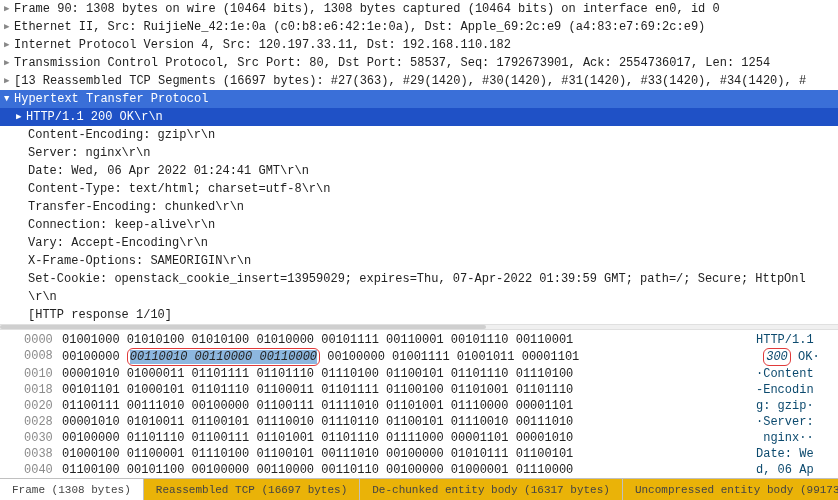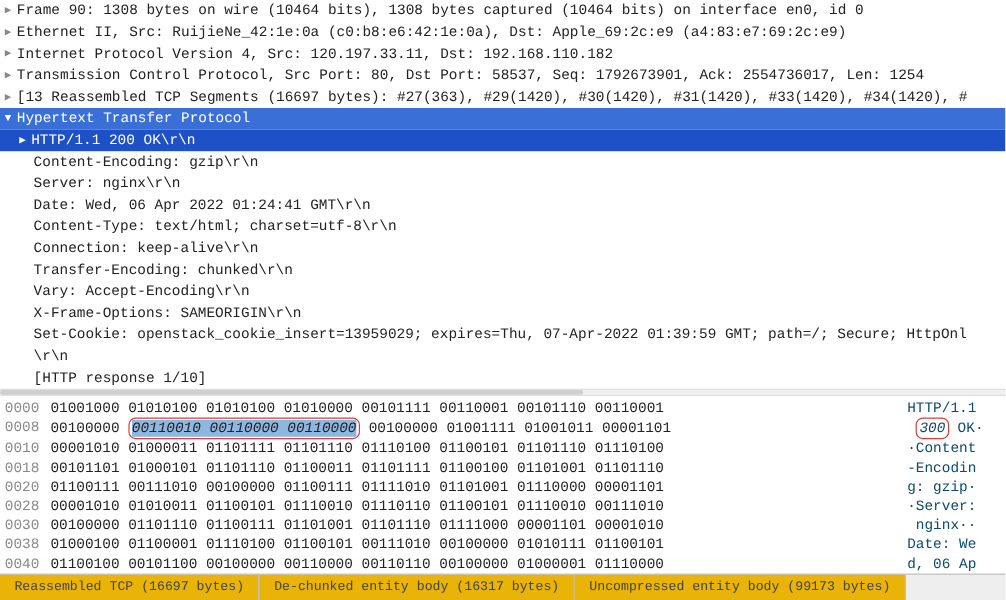--- a/index.html
+++ b/index.html
@@ -66,20 +66,21 @@
   .hex-pane {
     flex: 1;
     background: #ffffff;
     overflow: hidden;
     padding: 2px 0 0 4px;
   }
   .hex-row {
     display: flex;
     white-space: pre;
     line-height: 16px;
+    margin-left: 20px;
   }
   .hex-offset {
     color: #8a8a8a;
     width: 38px;
   }
   .hex-bits {
     width: 0;
     flex: 1;
   }
   .hex-ascii {
@@ -163,25 +164,25 @@
     <div class="tree-row">
         <span class="caret"></span>
         <span>Date: Wed, 06 Apr 2022 01:24:41 GMT\r\n</span>
       </div>
     <div class="tree-row">
         <span class="caret"></span>
         <span>Content-Type: text/html; charset=utf-8\r\n</span>
       </div>
     <div class="tree-row">
         <span class="caret"></span>
+        <span>Transfer-Encoding: chunked\r\n</span>
+      </div>
+    <div class="tree-row">
+        <span class="caret"></span>
         <span>Connection: keep-alive\r\n</span>
-      </div>
-    <div class="tree-row">
-        <span class="caret"></span>
-        <span>Transfer-Encoding: chunked\r\n</span>
       </div>
     <div class="tree-row">
         <span class="caret"></span>
         <span>Vary: Accept-Encoding\r\n</span>
       </div>
     <div class="tree-row">
         <span class="caret"></span>
         <span>X-Frame-Options: SAMEORIGIN\r\n</span>
       </div>
     <div class="tree-row">
@@ -246,16 +247,17 @@
   </div>
   <div class="hex-row">
     <span class="hex-offset">0040</span>
     <span class="hex-bits">01100100 00101100 00100000 00110000 00110110 00100000 01000001 01110000</span>
     <span class="hex-ascii">d, 06 Ap</span>
   </div>
 
 </div>
 
 <div class="tabs">
+  <div class="tab active">Frame (1308 bytes)</div>
   <div class="tab">Reassembled TCP (16697 bytes)</div>
   <div class="tab">De-chunked entity body (16317 bytes)</div>
   <div class="tab">Uncompressed entity body (99173 bytes)</div>
 </div>
 
 </body></html>

